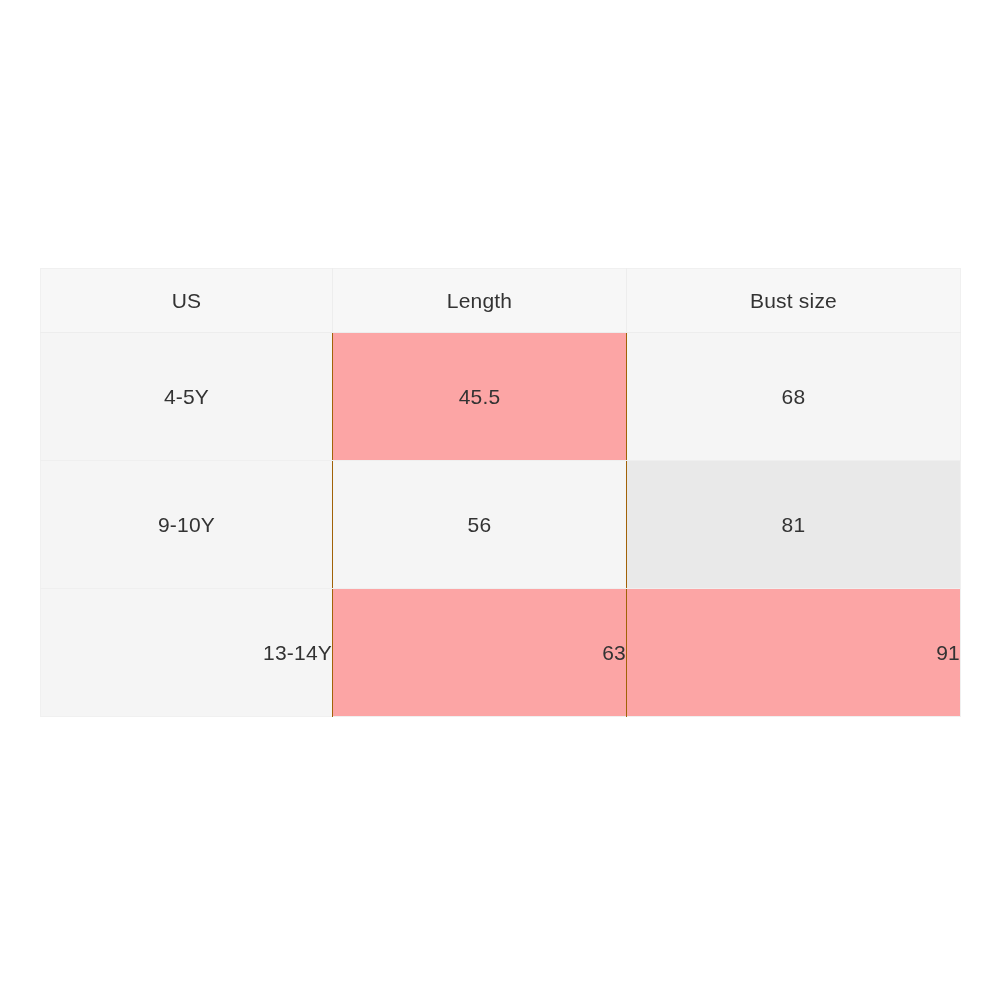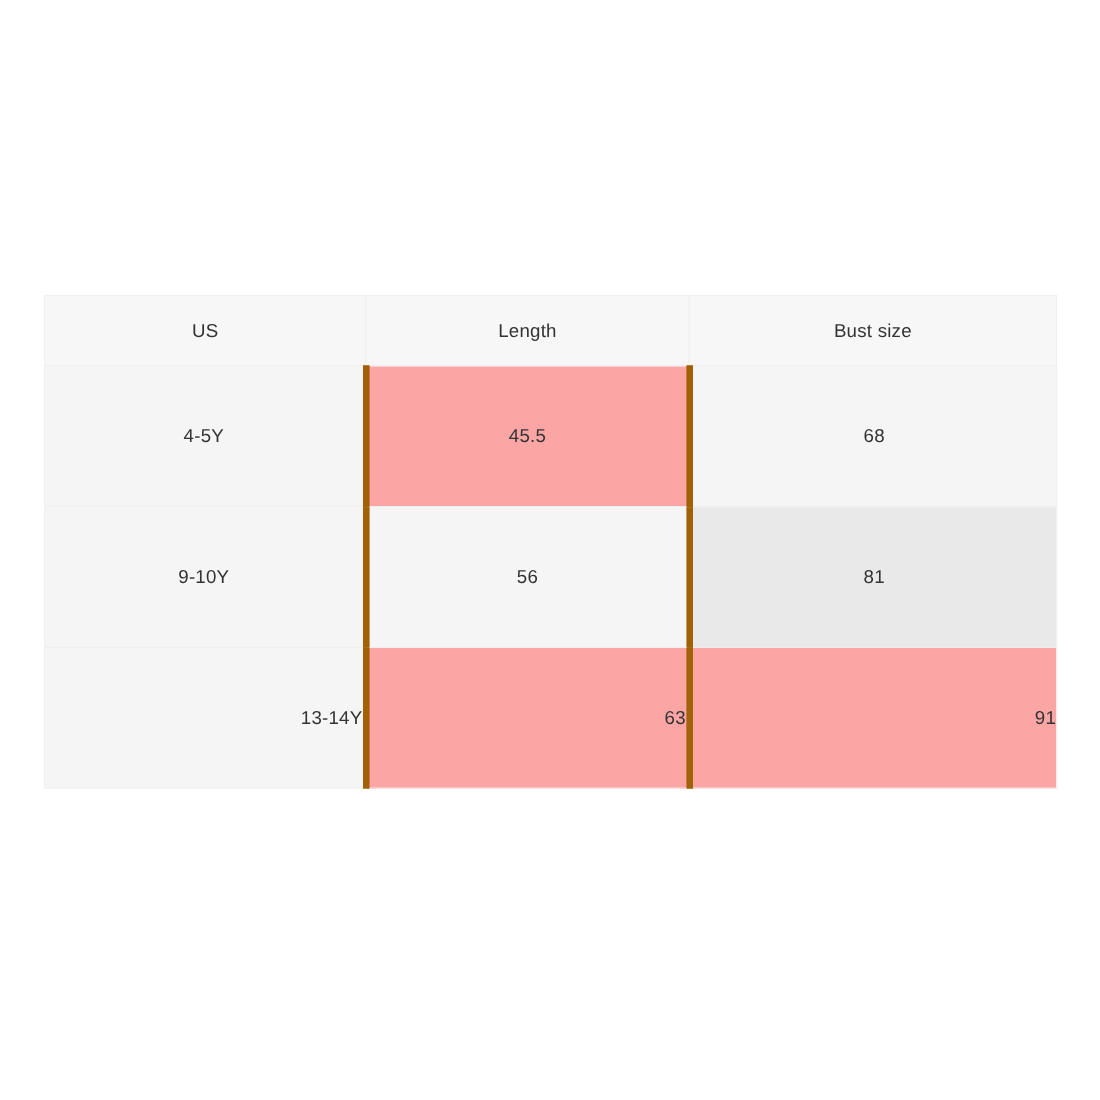--- a/index.html
+++ b/index.html
@@ -37,41 +37,41 @@
   table.size-chart col.c-us     { width: 292px; }
   table.size-chart col.c-length { width: 294px; }
   table.size-chart col.c-bust   { width: 334px; }
 
   table.size-chart th,
   table.size-chart td {
     text-align: center;
     vertical-align: middle;
     font-weight: normal;
     color: #333333;
-    font-size: 17px;
+    font-size: 21px;
     letter-spacing: 0.2px;
     padding: 0;
     height: 64px;
     box-sizing: border-box;
   }
 
   
   table.size-chart thead th {
     background: #f7f7f7;
     border-bottom: 1px solid #ededed;
     border-right: 1px solid #ededed;
     height: 64px;
     color: #333333;
   }
   table.size-chart thead th:last-child { border-right: none; }
 
   
   table.size-chart tbody td {
     border-bottom: 1px solid #efefef;
-    border-right: 6px solid #a16207;
+    border-right: 1px solid #a16207;
   }
   table.size-chart tbody td:last-child { border-right: none; }
   table.size-chart tbody tr:last-child td { border-bottom: none; text-align: right; }
 
   
   td.tone-white { background: #fca5a5; }
   td.tone-gray  { background: #f5f5f5; }
   td.tone-dark  { background: #e9e9e9; }
 </style>
 </head>

